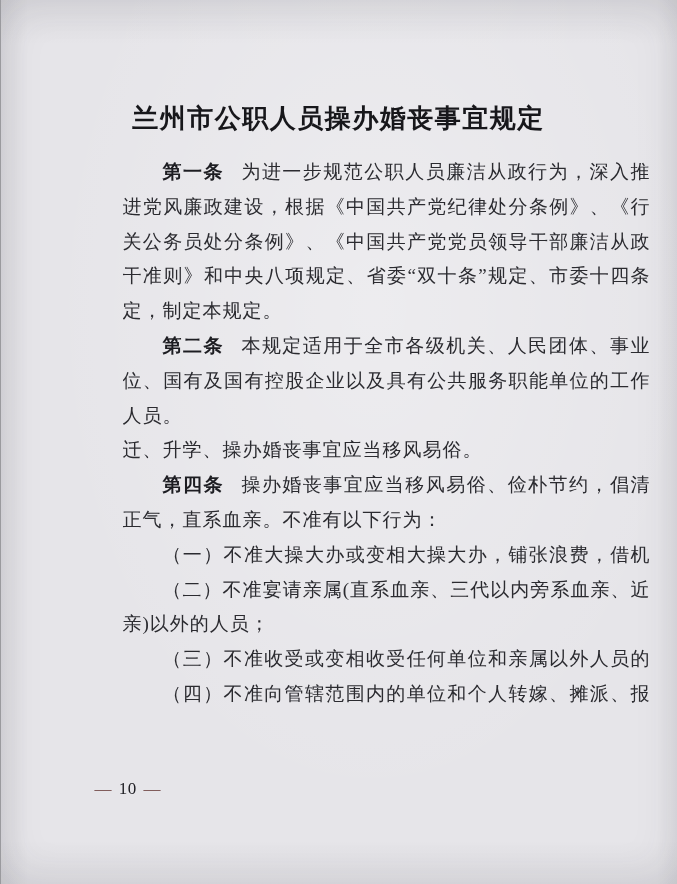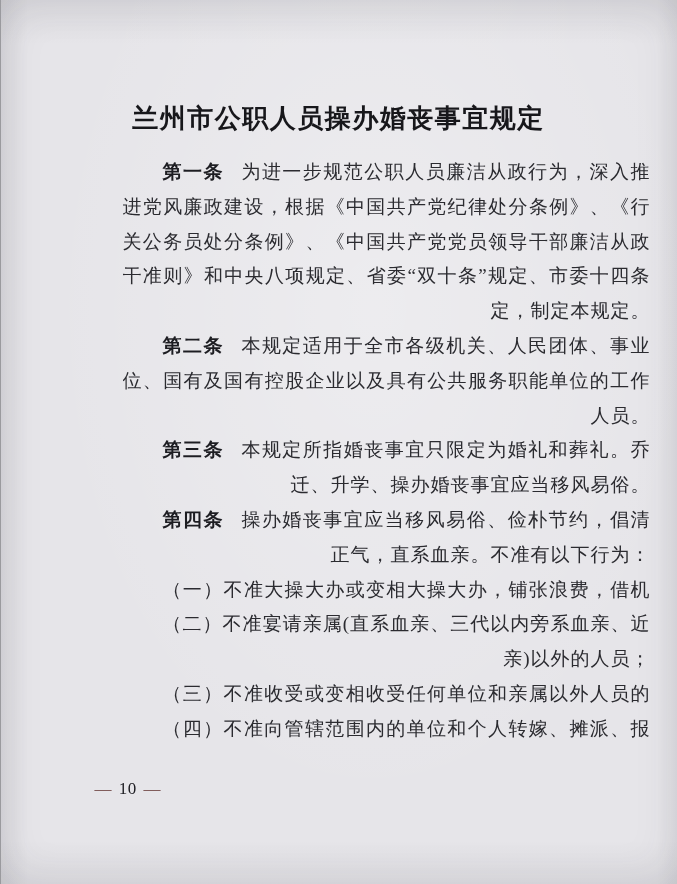--- a/index.html
+++ b/index.html
@@ -39,21 +39,21 @@
     width: 528px;
     font-size: 19px;
     letter-spacing: 1px;
     margin-left: 44px;
   }
   .line {
     height: 34.8px;
     line-height: 34.8px;
     overflow: hidden;
     white-space: nowrap;
-    text-align: right;
+    text-align: left;
   }
   .line.full {
     white-space: normal;
     text-align: justify;
     text-align-last: justify;
   }
   .line.indent { padding-left: 40px; }
   .art { font-weight: bold; color: #1d1d22; }
   .gap { display: inline-block; width: 17px; }
   .footer {
@@ -73,21 +73,20 @@
   <h1 class="title">兰州市公职人员操办婚丧事宜规定</h1>
   <div class="body" id="doc-body">
       <div class="line indent full"><span class="art">第一条</span><span class="gap"></span><span>为进一步规范公职人员廉洁从政行为，深入推</span></div>
       <div class="line full"><span>进党风廉政建设，根据《中国共产党纪律处分条例》、《行政机</span></div>
       <div class="line full"><span>关公务员处分条例》、《中国共产党党员领导干部廉洁从政若</span></div>
       <div class="line full"><span>干准则》和中央八项规定、省委“双十条”规定、市委十四条规</span></div>
       <div class="line"><span>定，制定本规定。</span></div>
       <div class="line indent full"><span class="art">第二条</span><span class="gap"></span><span>本规定适用于全市各级机关、人民团体、事业单</span></div>
       <div class="line full"><span>位、国有及国有控股企业以及具有公共服务职能单位的工作</span></div>
       <div class="line"><span>人员。</span></div>
-      <div class="line indent full"><span class="art">第三条</span><span class="gap"></span><span>本规定所指婚丧事宜只限定为婚礼和葬礼。乔</span></div>
       <div class="line"><span>迁、升学、操办婚丧事宜应当移风易俗。</span></div>
       <div class="line indent full"><span class="art">第四条</span><span class="gap"></span><span>操办婚丧事宜应当移风易俗、俭朴节约，倡清廉</span></div>
       <div class="line"><span>正气，直系血亲。不准有以下行为：</span></div>
       <div class="line indent full"><span>（一）不准大操大办或变相大操大办，铺张浪费，借机敛财；</span></div>
       <div class="line indent full"><span>（二）不准宴请亲属(直系血亲、三代以内旁系血亲、近姻</span></div>
       <div class="line"><span>亲)以外的人员；</span></div>
       <div class="line indent full"><span>（三）不准收受或变相收受任何单位和亲属以外人员的礼</span></div>
       <div class="line indent full"><span>（四）不准向管辖范围内的单位和个人转嫁、摊派、报销或</span></div>
     </div>
   <div class="footer">

